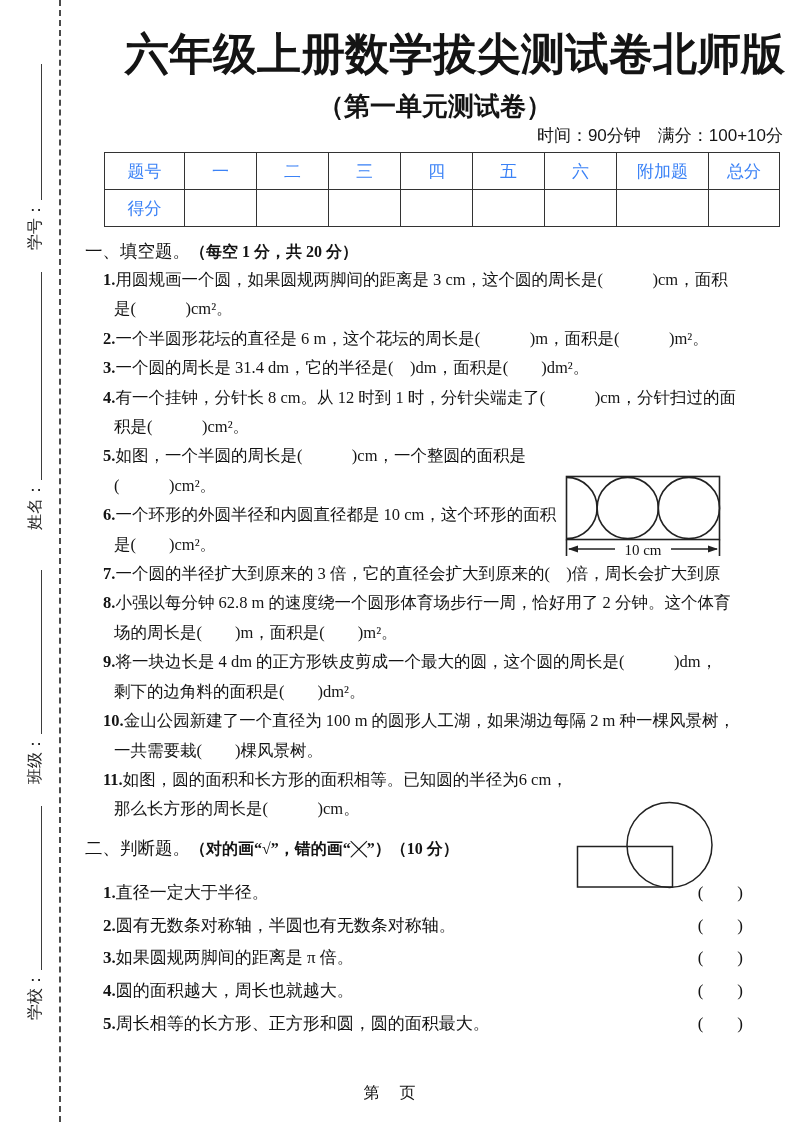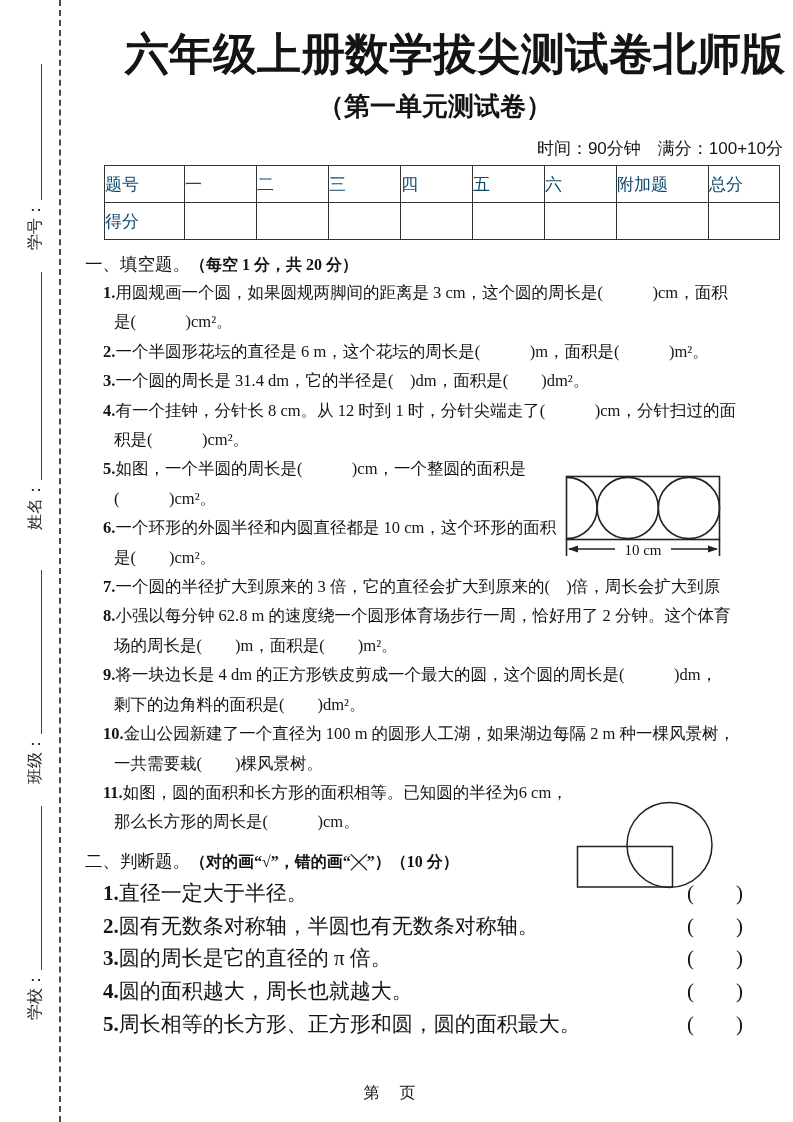--- a/index.html
+++ b/index.html
@@ -16,32 +16,32 @@
   .v2{top:530px;width:258px;}
   .v3{top:784px;width:214px;}
   .v4{top:1020px;width:214px;}
   
   #content{position:absolute;left:85px;top:26px;width:700px;}
   .title{font-family:"Liberation Sans",sans-serif;font-weight:bold;font-size:44px;
          text-align:right;line-height:1.25;white-space:nowrap;}
   .subtitle{font-family:"Liberation Sans",sans-serif;font-weight:bold;font-size:26px;
             text-align:center;margin-top:8px;}
   .meta{font-family:"Liberation Sans",sans-serif;font-size:17px;font-weight:500;
-        text-align:right;margin-top:13px;padding-right:2px;}
+        text-align:right;padding-right:2px;}
   table.score{border-collapse:collapse;table-layout:fixed;width:675px;margin:5px 0 0 19px;}
-  table.score td{border:1.6px solid #333;height:36px;text-align:left;padding:0;
-                 font-family:"Liberation Sans",sans-serif;font-size:17px;color:#0c4a6e;}
+  table.score td{border:1.6px solid #333;height:36px;text-align:center;padding:0;
+                 font-family:"Liberation Sans",sans-serif;font-size:17px;color:#3b82f6;}
   .sec{margin-top:11px;font-size:17.5px;line-height:26px;white-space:nowrap;}
   .sec .st{font-weight:normal;font-family:"Liberation Sans",sans-serif;}
   .sec .sn{font-size:16px;font-weight:bold;}
   .q{padding-left:18px;font-size:16.5px;}
   .ln{line-height:29.4px;white-space:nowrap;}
   .ln.cont{padding-left:11px;}
   .qnum{font-weight:bold;}
-  .jlist{padding-left:18px;width:640px;font-size:21px;margin-top:2px;}
+  .jlist{padding-left:18px;width:640px;font-size:17px;margin-top:15px;}
   .jrow{display:flex;justify-content:space-between;line-height:32.8px;white-space:nowrap;}
   .footer{position:absolute;left:0;right:12px;top:1083px;text-align:center;
           font-family:"Liberation Sans",sans-serif;font-size:16px;letter-spacing:2px;}
   .fig{position:absolute;}
   #fig1{left:565px;top:475px;}
   #fig2{left:573px;top:797px;}
   svg{display:block;}
 </style>
 </head>
 <body>
@@ -163,21 +163,21 @@
     <div class="jlist">
       <div class="jrow">
         <span><span class="qnum">1.</span><span>直径一定大于半径。</span></span>
         <span>(　　)</span>
       </div>
       <div class="jrow">
         <span><span class="qnum">2.</span><span>圆有无数条对称轴，半圆也有无数条对称轴。</span></span>
         <span>(　　)</span>
       </div>
       <div class="jrow">
-        <span><span class="qnum">3.</span><span>圆的周长是它的直径的 π 倍。</span></span>
+        <span><span class="qnum">3.</span><span>如果圆规两脚间的距离是 π 倍。</span></span>
         <span>(　　)</span>
       </div>
       <div class="jrow">
         <span><span class="qnum">4.</span><span>圆的面积越大，周长也就越大。</span></span>
         <span>(　　)</span>
       </div>
       <div class="jrow">
         <span><span class="qnum">5.</span><span>周长相等的长方形、正方形和圆，圆的面积最大。</span></span>
         <span>(　　)</span>
       </div>

